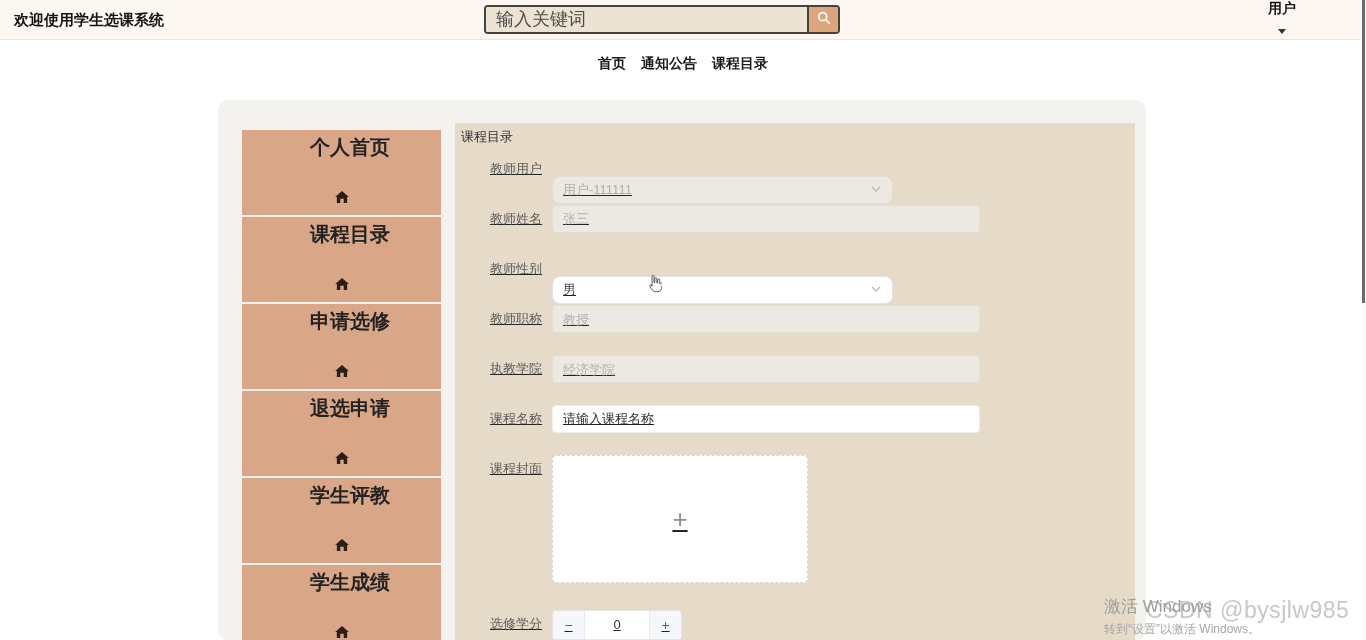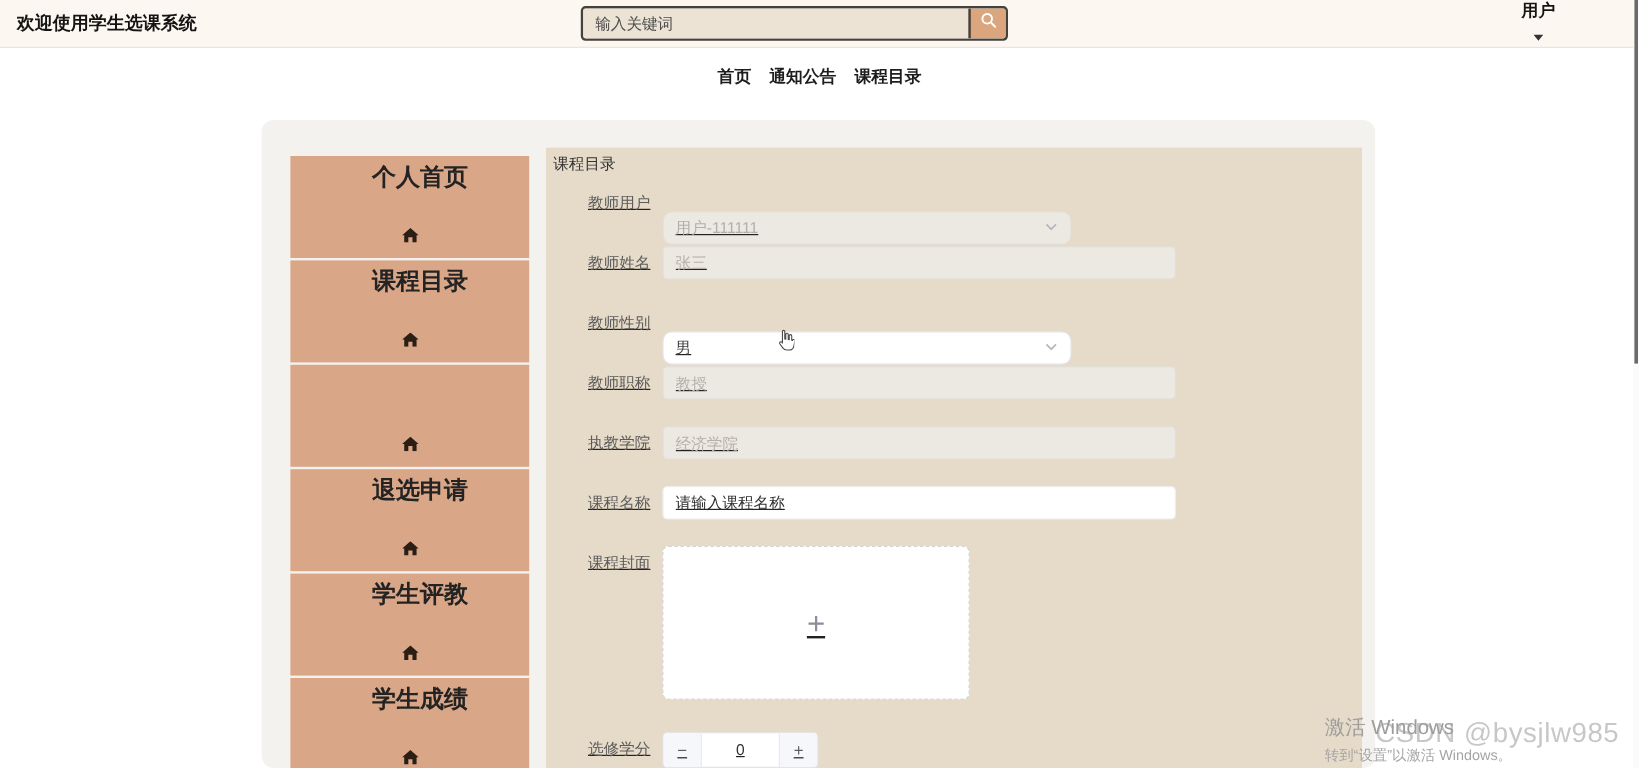--- a/index.html
+++ b/index.html
@@ -19,21 +19,21 @@
   .app-title {
     position:absolute; left:14px; top:0; height:40px; line-height:40px;
     font-size:15px; font-weight:bold; color:#141414; white-space:nowrap;
   }
   .search {
     position:absolute; left:484px; top:5px; width:356px; height:29px;
     display:flex; border:2px solid #45423e; border-radius:4px; overflow:hidden;
   }
   .search input {
     flex:1; border:none; outline:none; background:#ece3d5;
-    padding:0 10px; font-size:13px; color:#4d4d4d;
+    padding:0 10px; font-size:18px; color:#4d4d4d;
     font-family:"Liberation Sans","DejaVu Sans",sans-serif;
   }
   .search input::placeholder { color:#4d4d4d; opacity:1; }
   .search-btn {
     width:31px; background:#dba57e; border-left:2px solid #45423e;
     display:flex; align-items:center; justify-content:center; cursor:pointer;
   }
   .usermenu {
     position:absolute; right:70px; top:0; height:40px;
     display:flex; align-items:center; gap:9px; cursor:pointer;flex-direction:column;
@@ -171,20 +171,21 @@
     </div>
     <div class="side-item">
       <div class="side-label">课程目录</div>
       <span class="side-icon">
         <svg width="14" height="12" viewBox="0 0 16 14">
             <path d="M8 0L0 7h2v7h4V9h4v5h4V7h2z" fill="#2b1f15"></path>
           </svg>
       </span>
     </div>
     <div class="side-item">
+      <div class="side-label">申请选修</div>
       <span class="side-icon">
         <svg width="14" height="12" viewBox="0 0 16 14">
             <path d="M8 0L0 7h2v7h4V9h4v5h4V7h2z" fill="#2b1f15"></path>
           </svg>
       </span>
     </div>
     <div class="side-item">
       <div class="side-label">退选申请</div>
       <span class="side-icon">
         <svg width="14" height="12" viewBox="0 0 16 14">

